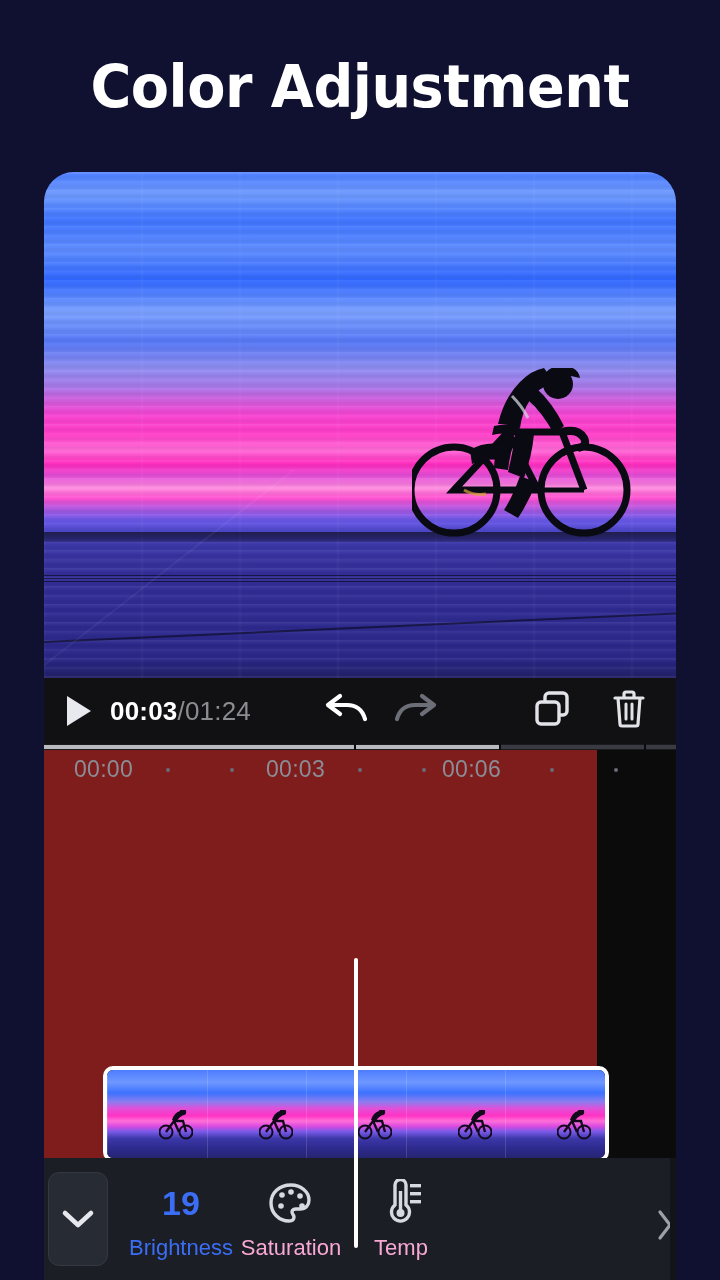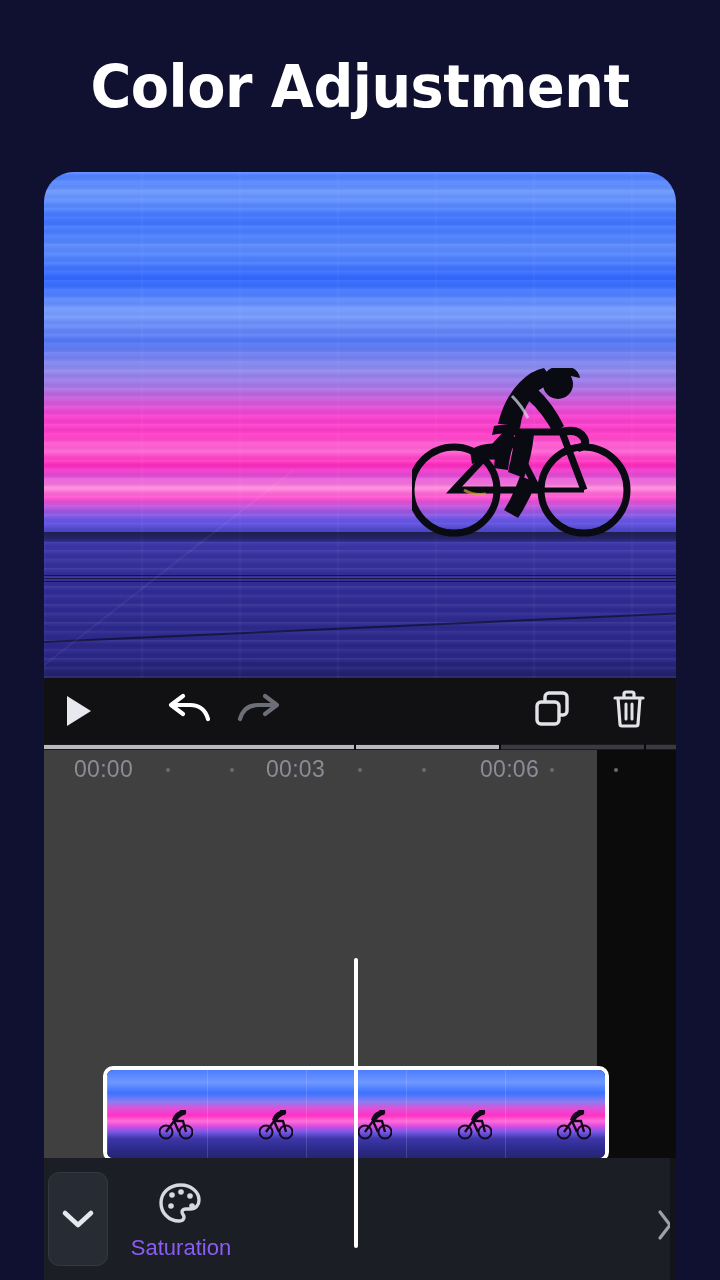--- a/index.html
+++ b/index.html
@@ -146,21 +146,21 @@
   }
   .scrollstrip .seg { position: absolute; top: 1px; height: 4px; }
   .seg-a { left: 0; width: 455px; background: #b9bac0; }
   .seg-b { left: 457px; width: 181px; background: #3a3b42; }
   .seg-tick { position:absolute; top:0; width:2px; height:6px; background:#0b0b0b; }
 
   
   .timeline {
     position: absolute; left: 0; top: 578px;
     width: 553px; height: 408px;
-    background: #404040;
+    background: #7f1d1d;
   }
   .ruler { position: absolute; left: 0; top: 0; width: 632px; height: 42px; }
   .ruler .lab {
     position: absolute; top: 6px;
     color: #8b8d96; font-size: 23px; letter-spacing: .3px;
   }
   .ruler .dot {
     position: absolute; top: 18px;
     width: 4px; height: 4px; border-radius: 50%;
     background: #6a6c74;
@@ -222,21 +222,21 @@
     border-radius: 11px;
     display: flex; align-items: center; justify-content: center;
   }
   .tools { position: absolute; left: 82px; top: 0; width: 550px; height: 122px; display: flex; }
   .tool {
     width: 110px; height: 122px;
     display: flex; flex-direction: column; align-items: center; justify-content: center;
   }
   .tool .ico { height: 52px; display: flex; align-items: center; justify-content: center; }
   .tool .val { color: #3b6ef5; font-size: 34px; font-weight: 700; line-height: 52px; }
-  .tool .lbl { margin-top: 6px; font-size: 22px; color: #8b5cf6; }
+  .tool .lbl { margin-top: 6px; font-size: 22px; color: #f9a8d4; }
   .tool.active .lbl { color: #3b6ef5; }
   .chev-right {
     position: absolute; right: 2px; top: 50px;
     color: #9ea1aa; font-size: 30px; line-height: 1;
   }
   .scrim-right {
     position: absolute; right: 0; top: 0; width: 6px; height: 122px;
     background: #12141a;
   }
 </style>
@@ -294,20 +294,23 @@
       </svg>
     </div>
 
     <div class="player-bar">
       <div class="play-btn">
         <svg width="30" height="34" viewBox="0 0 30 34">
           <path d="M3 2 L27 17 L3 32 Z" fill="#e8e9ee"></path>
         </svg>
       </div>
 
+      <div class="time">
+        <span class="cur">00:03</span><span class="tot">/01:24</span>
+      </div>
 
       <div class="undo">
         <svg width="46" height="34" viewBox="0 0 46 34">
           <path d="M42 27 q-4 -14 -18 -14 H8" fill="none" stroke="#ffffff" stroke-width="4.2" stroke-linecap="round"></path>
           <path d="M17 4 L5 13 L17 22" fill="none" stroke="#ffffff" stroke-width="4.2" stroke-linecap="round" stroke-linejoin="round"></path>
         </svg>
       </div>
 
       <div class="redo">
         <svg width="46" height="34" viewBox="0 0 46 34">
@@ -341,21 +344,21 @@
       <div class="seg-tick" style="left:310px"></div>
       <div class="seg-tick" style="left:455px"></div>
       <div class="seg-tick" style="left:600px"></div>
     </div>
 
     <div class="timeline">
 
       <div class="ruler">
         <div class="lab" style="left:30px">00:00</div>
         <div class="lab" style="left:222px">00:03</div>
-        <div class="lab" style="left:436px">00:06</div>
+        <div class="lab" style="left:398px">00:06</div>
         <div class="dot" style="left:122px"></div>
         <div class="dot" style="left:186px"></div>
         <div class="dot" style="left:314px"></div>
         <div class="dot" style="left:378px"></div>
         <div class="dot" style="left:506px"></div>
         <div class="dot" style="left:570px"></div>
       </div>
 
       <div class="clip-row">
         <div class="clip">
@@ -452,36 +455,55 @@
     <div class="adjust-bar">
 
       <div class="collapse-btn">
         <svg width="34" height="22" viewBox="0 0 34 22">
           <path d="M4 5 L17 17 L30 5" fill="none" stroke="#e6e8ee" stroke-width="4.6" stroke-linecap="round" stroke-linejoin="round"></path>
         </svg>
       </div>
 
       <div class="tools">
 
+        <div class="tool active">
+          <div class="ico">
+            <span class="val">19</span>
+          </div>
+          <div class="lbl">Brightness</div>
+        </div>
 
         <div class="tool">
           <div class="ico">
             <svg width="46" height="44" viewBox="0 0 46 44">
               <path d="M23 4 C11 4 3 12 3 22 C3 32 11 40 21 40 c4 0 5 -2 5 -4 0 -2 -2 -3 -2 -5 0 -2 2 -3 4 -3 h4 c6 0 9 -4 9 -9 C41 11 33 4 23 4 Z" fill="none" stroke="#d6d9e1" stroke-width="3.4"></path>
               <circle cx="14" cy="14" r="2.8" fill="#d6d9e1"></circle>
               <circle cx="23" cy="11" r="2.8" fill="#d6d9e1"></circle>
               <circle cx="32" cy="15" r="2.8" fill="#d6d9e1"></circle>
               <circle cx="13" cy="25" r="2.8" fill="#d6d9e1"></circle>
               <circle cx="34" cy="25" r="2.8" fill="#d6d9e1"></circle>
             </svg>
           </div>
           <div class="lbl">Saturation</div>
         </div>
 
 
+        <div class="tool">
+          <div class="ico">
+            <svg width="44" height="48" viewBox="0 0 44 48">
+              <path d="M16 6 a5.5 5.5 0 0 1 11 0 v20 a9 9 0 1 1 -11 0 Z" fill="none" stroke="#d6d9e1" stroke-width="3.4"></path>
+              <circle cx="21.5" cy="34" r="4" fill="#d6d9e1"></circle>
+              <rect x="19.8" y="12" width="3.4" height="20" fill="#d6d9e1"></rect>
+              <rect x="31" y="5" width="11" height="3.4" fill="#d6d9e1"></rect>
+              <rect x="31" y="13" width="11" height="3.4" fill="#d6d9e1"></rect>
+              <rect x="31" y="21" width="11" height="3.4" fill="#d6d9e1"></rect>
+            </svg>
+          </div>
+          <div class="lbl">Temp</div>
+        </div>
 
       </div>
 
       <div class="chev-right">
         <svg width="18" height="34" viewBox="0 0 18 34">
           <path d="M4 4 L14 17 L4 30" fill="none" stroke="#9ea1aa" stroke-width="3.2" stroke-linecap="round" stroke-linejoin="round"></path>
         </svg>
       </div>
 
       <div class="scrim-right"></div>

